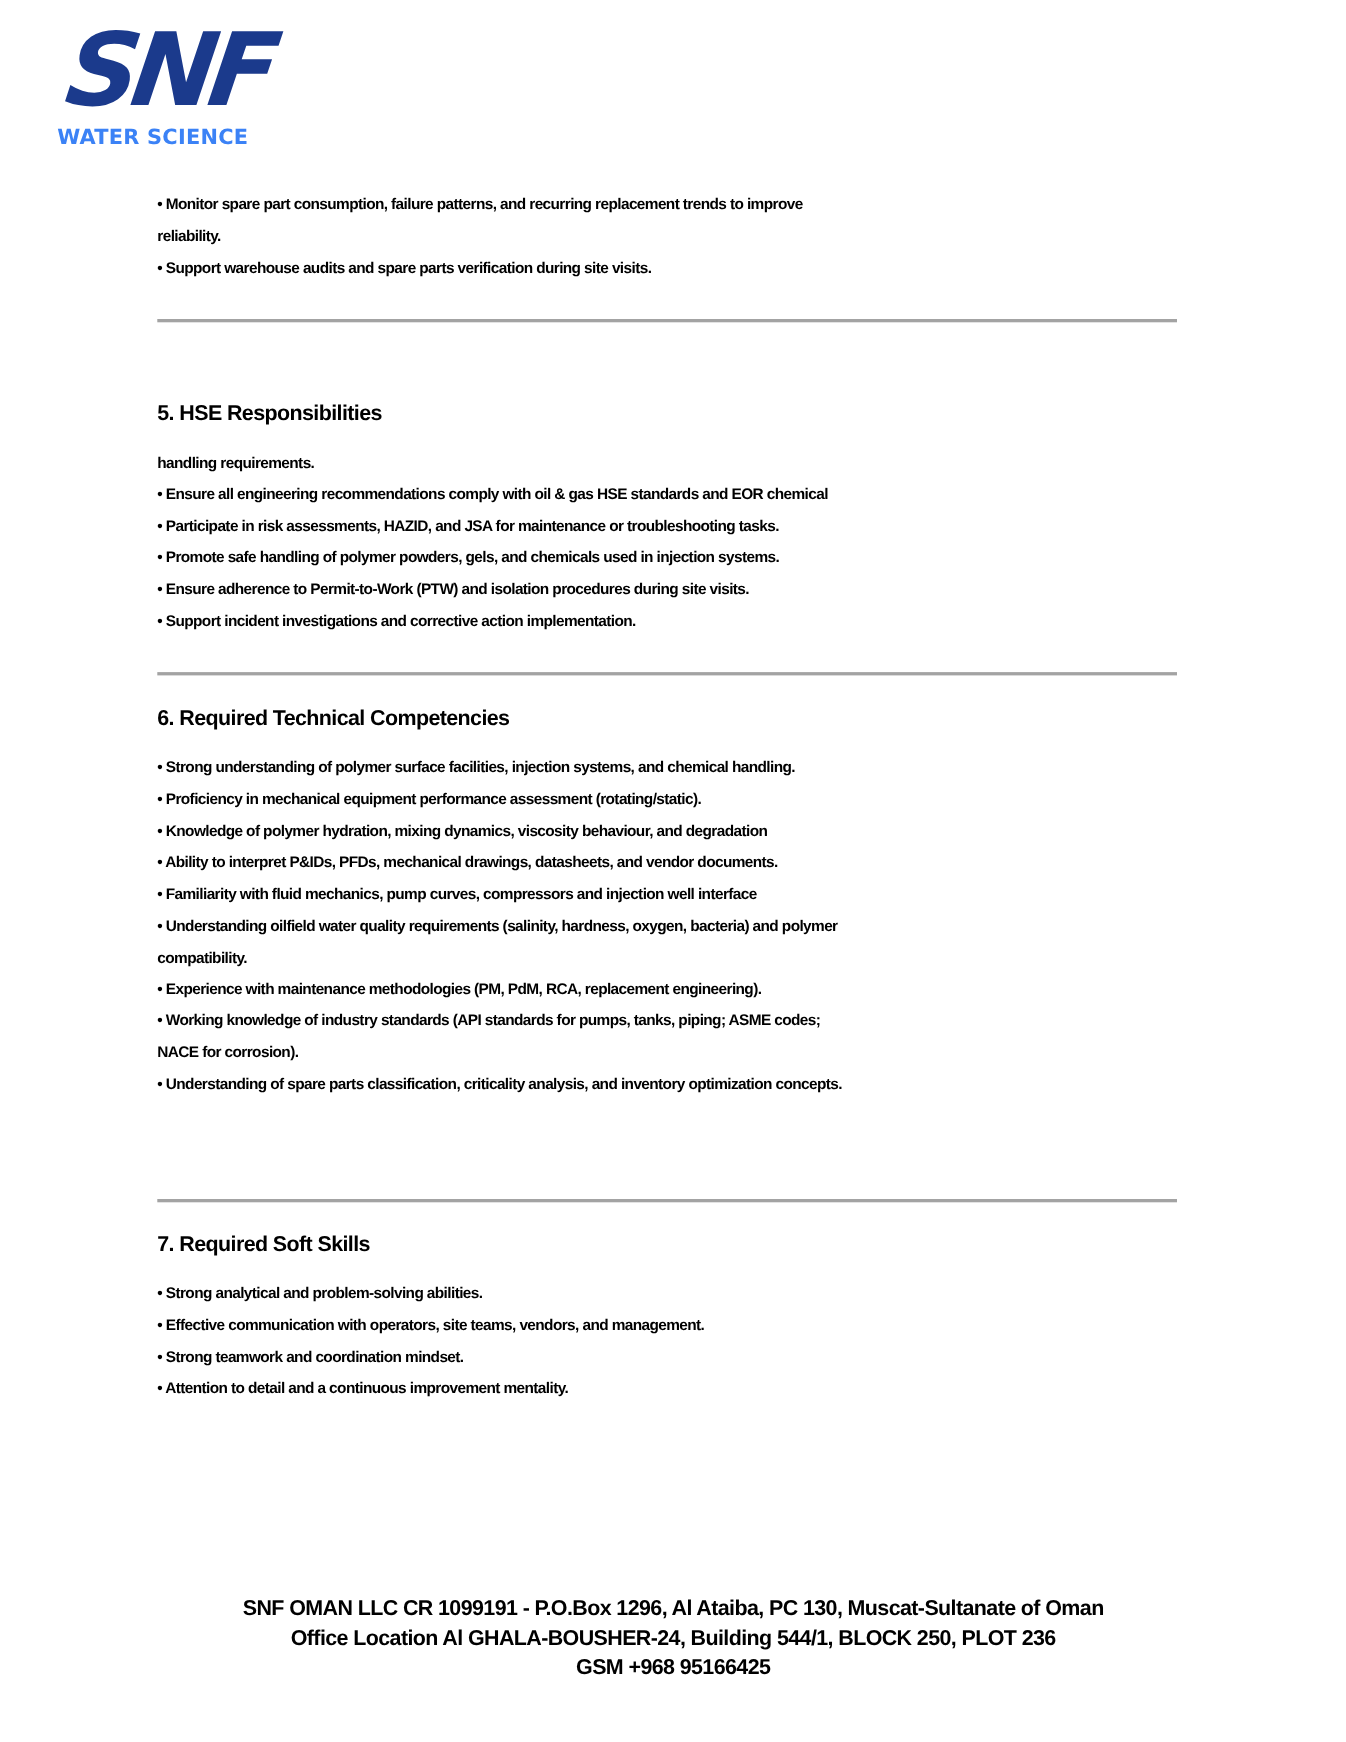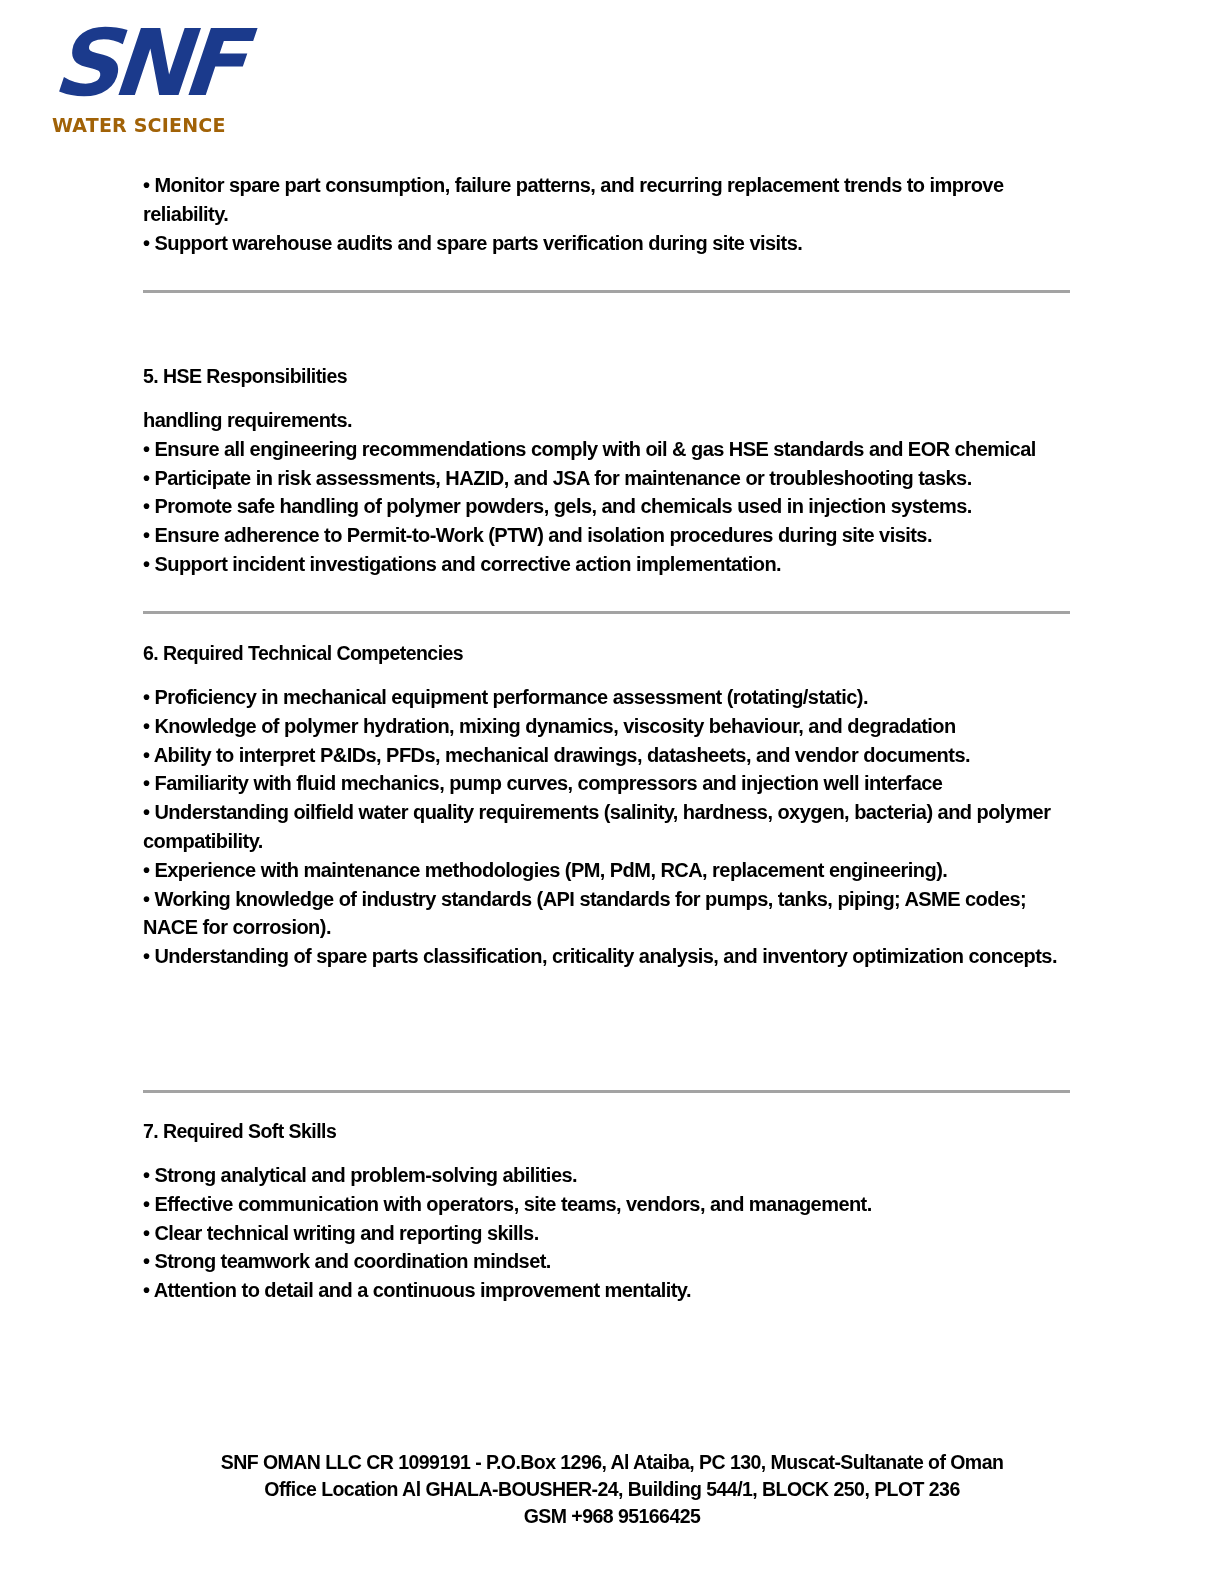--- a/index.html
+++ b/index.html
@@ -8,25 +8,25 @@
       font-family: "Liberation Sans", sans-serif; color: #000;
     }
     .logo { position: absolute; left: 52px; top: 24px; width: 190px; }
     .logo-mark {
       font-family: "DejaVu Sans", sans-serif; font-weight: bold; font-style: italic;
       font-size: 92px; line-height: 80px; color: #1b3a8c; letter-spacing: -7px;
       transform: skewX(-8deg); transform-origin: left bottom; margin-left: 4px;
     }
     .logo-sub {
       font-family: "DejaVu Sans", sans-serif; font-weight: bold; font-size: 19px;
-      color: #a16207; margin-top: 10px; letter-spacing: 0.2px; white-space: nowrap;
+      color: #3b82f6; margin-top: 10px; letter-spacing: 0.2px; white-space: nowrap;
     }
     .content { position: absolute; left: 143px; width: 930px; }
     .line {
-      font-family: "Liberation Sans", sans-serif; font-weight: bold; font-size: 20px;
+      font-family: "Liberation Sans", sans-serif; font-weight: bold; font-size: 14px;
       line-height: 28.8px; letter-spacing: -0.55px; white-space: nowrap;
     }
     .heading {
       font-family: "Liberation Sans", sans-serif; font-weight: bold; font-size: 19.5px;
       line-height: 28px; letter-spacing: -0.55px; white-space: nowrap;
     }
     .rule { position: absolute; left: 143px; width: 927px; height: 3px; background: #a3a3a3; }
     .footer {
       position: absolute; left: 0; width: 1224px; top: 1417px; text-align: center;
       font-family: "Liberation Sans", sans-serif; font-weight: bold; font-size: 19.5px;
@@ -58,40 +58,40 @@
   <div class="line">• Promote safe handling of polymer powders, gels, and chemicals used in injection systems.</div>
   <div class="line">• Ensure adherence to Permit-to-Work (PTW) and isolation procedures during site visits.</div>
   <div class="line">• Support incident investigations and corrective action implementation.</div>
 </div>
 
 <div class="rule" style="top:611px;"></div>
 
 <div class="content" style="top:639px;">
   <div class="heading">6. Required Technical Competencies</div>
   <div style="height:16px;"></div>
+  <div class="line">• Strong understanding of polymer surface facilities, injection systems, and chemical handling.</div>
   <div class="line">• Proficiency in mechanical equipment performance assessment (rotating/static).</div>
   <div class="line">• Knowledge of polymer hydration, mixing dynamics, viscosity behaviour, and degradation</div>
   <div class="line">• Ability to interpret P&amp;IDs, PFDs, mechanical drawings, datasheets, and vendor documents.</div>
   <div class="line">• Familiarity with fluid mechanics, pump curves, compressors and injection well interface</div>
   <div class="line">• Understanding oilfield water quality requirements (salinity, hardness, oxygen, bacteria) and polymer</div>
   <div class="line">compatibility.</div>
   <div class="line">• Experience with maintenance methodologies (PM, PdM, RCA, replacement engineering).</div>
   <div class="line">• Working knowledge of industry standards (API standards for pumps, tanks, piping; ASME codes;</div>
   <div class="line">NACE for corrosion).</div>
   <div class="line">• Understanding of spare parts classification, criticality analysis, and inventory optimization concepts.</div>
 </div>
 
 <div class="rule" style="top:1090px;"></div>
 
 <div class="content" style="top:1117px;">
   <div class="heading">7. Required Soft Skills</div>
   <div style="height:16px;"></div>
   <div class="line">• Strong analytical and problem-solving abilities.</div>
   <div class="line">• Effective communication with operators, site teams, vendors, and management.</div>
-  <div class="line">• Clear technical writing and reporting skills.</div>
   <div class="line">• Strong teamwork and coordination mindset.</div>
   <div class="line">• Attention to detail and a continuous improvement mentality.</div>
 </div>
 
 <div class="footer">
   <div>SNF OMAN LLC CR 1099191 - P.O.Box 1296, Al Ataiba, PC 130, Muscat-Sultanate of Oman</div>
   <div>Office Location Al GHALA-BOUSHER-24, Building 544/1, BLOCK 250, PLOT 236</div>
   <div>GSM +968 95166425</div>
 </div>
 

